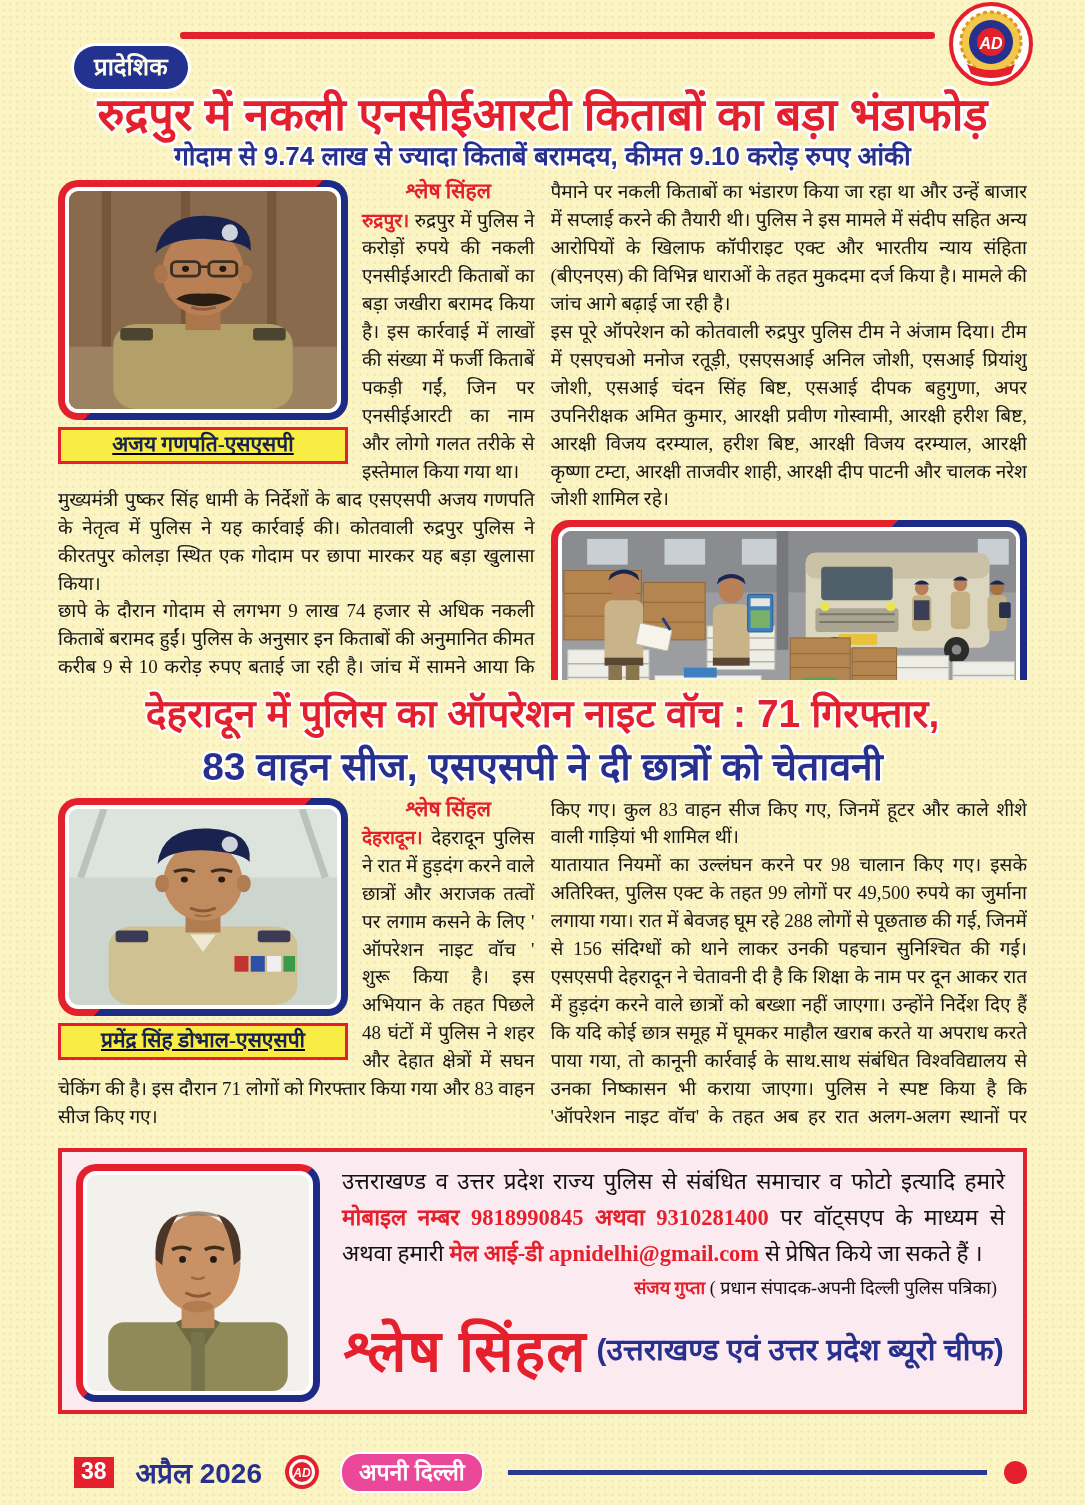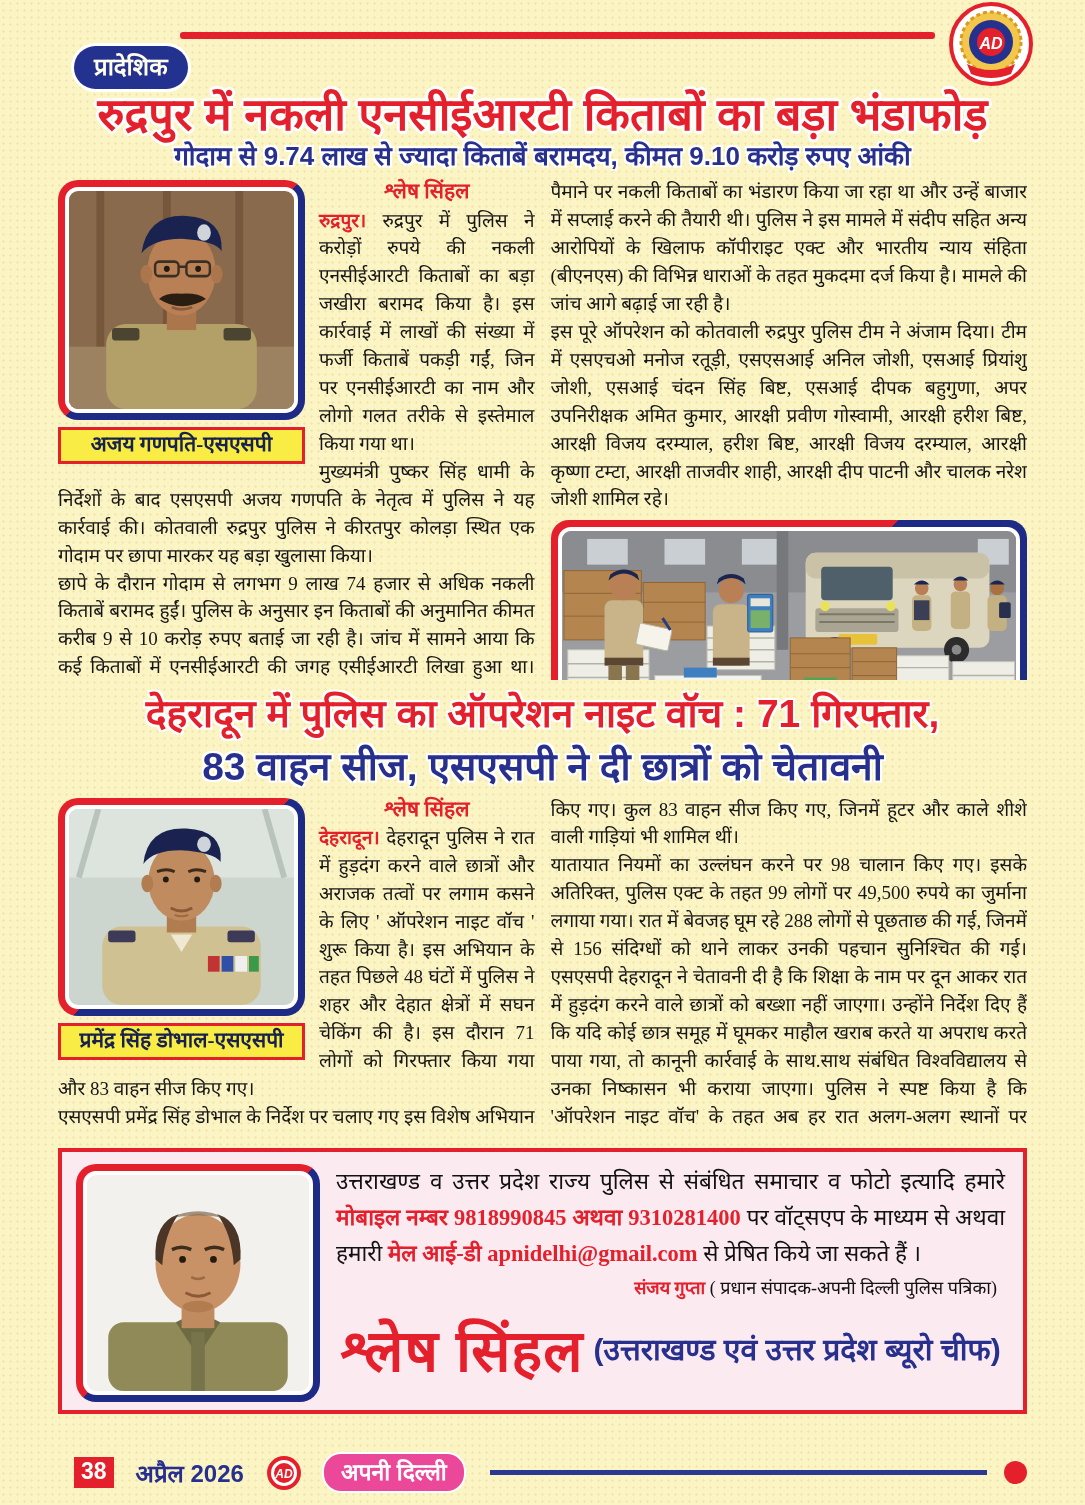--- a/index.html
+++ b/index.html
@@ -77,34 +77,34 @@
   .body-text { font-size:19px; line-height:1.47; color:#151515; text-align:justify; margin:0; }
   .lead { color:#E4202C; font-weight:bold; }
 
   
   .photo-frame {
     border-radius:20px; padding:7px;
     background:linear-gradient(135deg,#E4202C 50%,#1D2B87 50%);
   }
   .photo-inner { background:#ffffff; padding:4px; border-radius:13px; overflow:hidden; }
   .photo-inner svg { display:block; width:100%; border-radius:9px; }
-  .float-photo { float:left; width:247px; margin:2px 14px 4px 0; }
+  .float-photo { float:left; width:290px; margin:2px 14px 4px 0;text-decoration:underline; }
   .photo-caption {
     margin-top:7px;
     background:#F8EC45; border:3px solid #E4202C;
     text-align:center; font-weight:bold; font-size:21px; color:#16214d;
     padding:2px 2px 4px; line-height:1.2;
   }
   .photo-frame-wide { margin-top:7px; border-radius:18px; }
 
   
   .contact-box {
     margin-top:16px; flex:none;
     border:4px solid #E4202C; background:#FCEAF1;
-    display:flex; gap:16px; padding:12px 18px 10px 14px;
+    display:flex; gap:22px; padding:12px 18px 10px 14px;
     height:266px; overflow:hidden;
   }
   .contact-photo { width:244px; flex:none; }
   .contact-body { flex:1; display:flex; flex-direction:column; }
   .contact-text { font-size:22.5px; line-height:1.62; color:#111; text-align:justify; margin:0; }
   .red-seg { color:#E4202C; font-weight:bold; }
   .signature-line { text-align:right; font-size:18px; margin:2px 8px 0 0; color:#111; }
   .signature-name { color:#E4202C; font-weight:bold; }
   .bureau-line { text-align:center; margin-top:10px; white-space:nowrap; }
   .bureau-name {
@@ -122,21 +122,21 @@
   .footer {
     margin-top:auto; margin-bottom:14px; flex:none;
     display:flex; align-items:center; gap:22px; padding-left:16px;
   }
   .page-number {
     background:#E4202C; color:#fff; font-weight:bold; font-size:23px;
     font-family:"Liberation Sans", sans-serif;
     padding:1px 7px 3px;
   }
   .footer-date {
-    color:#28308E; font-weight:bold; font-size:24px;
+    color:#28308E; font-weight:bold; font-size:28px;
     font-family:"Liberation Sans", sans-serif;
   }
   .footer-logo { width:36px; height:36px; flex:none; }
   .footer-mag {
     background:#ec4899; color:#fff; font-weight:bold; font-size:23px;
     font-family:"Liberation Sans", sans-serif;
     padding:1px 17px 4px; border-radius:17px; box-shadow:0 0 0 2px #fff;
   }
   .footer-line { flex:1; height:5px; background:#2B3990; margin-left:4px; }
   .footer-dot { width:23px; height:23px; border-radius:50%; background:#E4202C; margin-left:-5px; }

